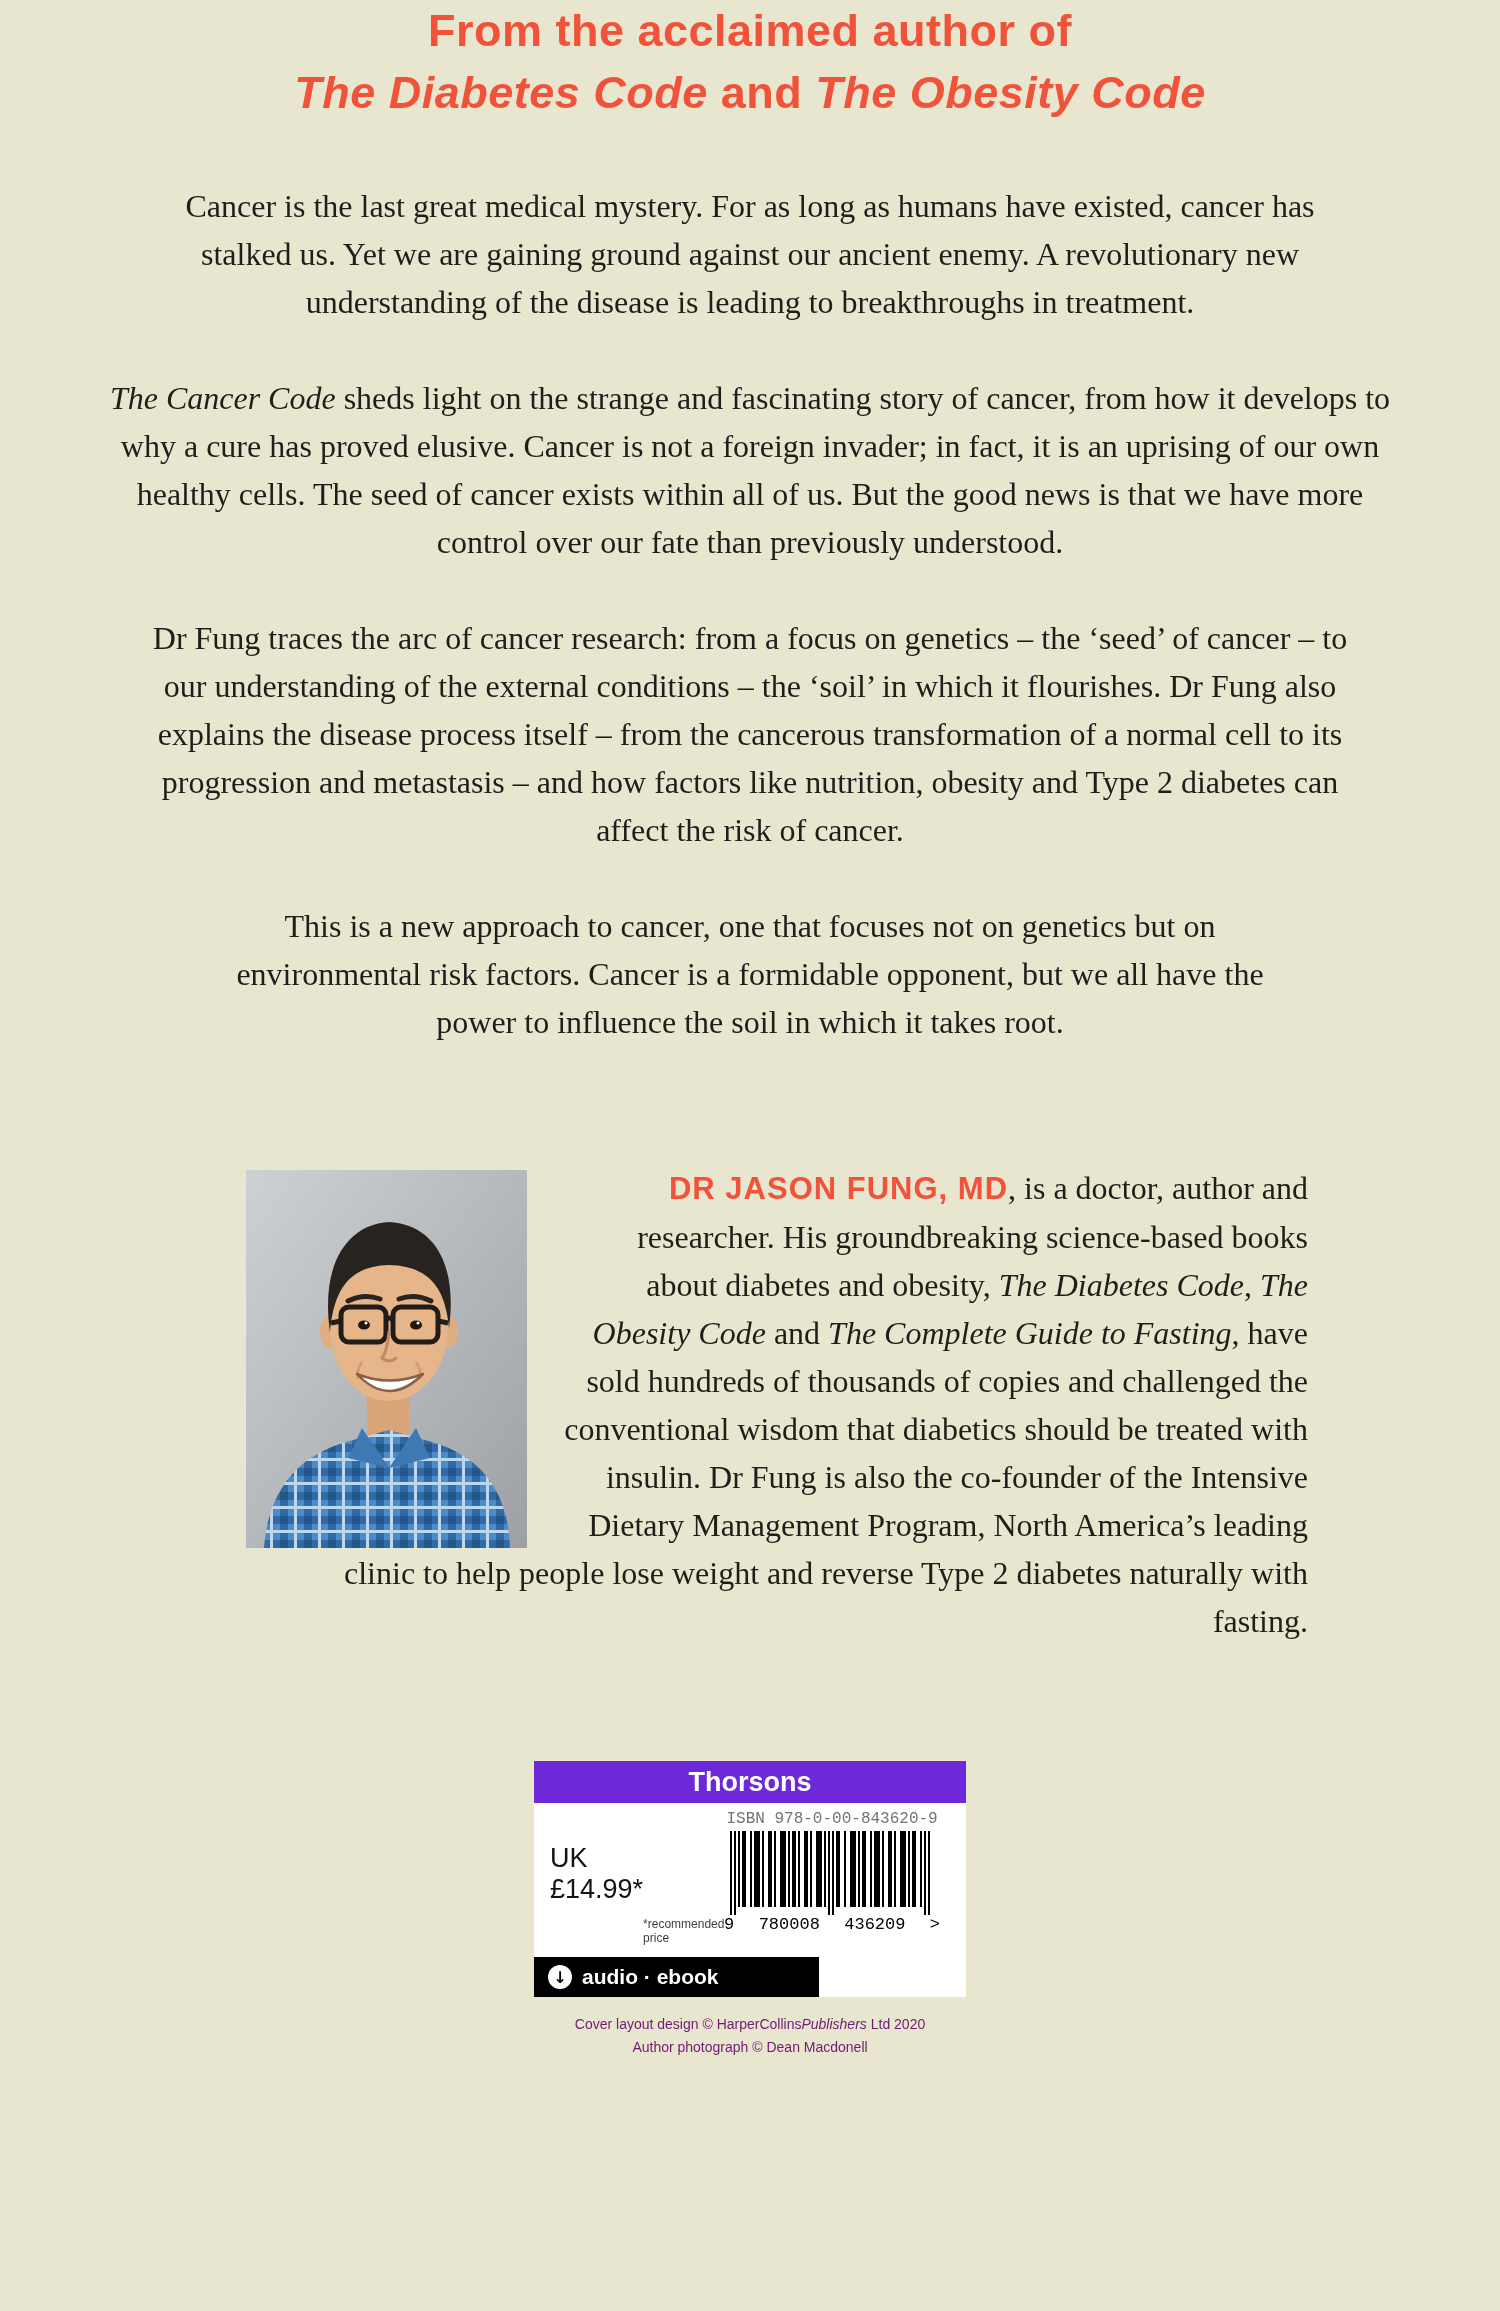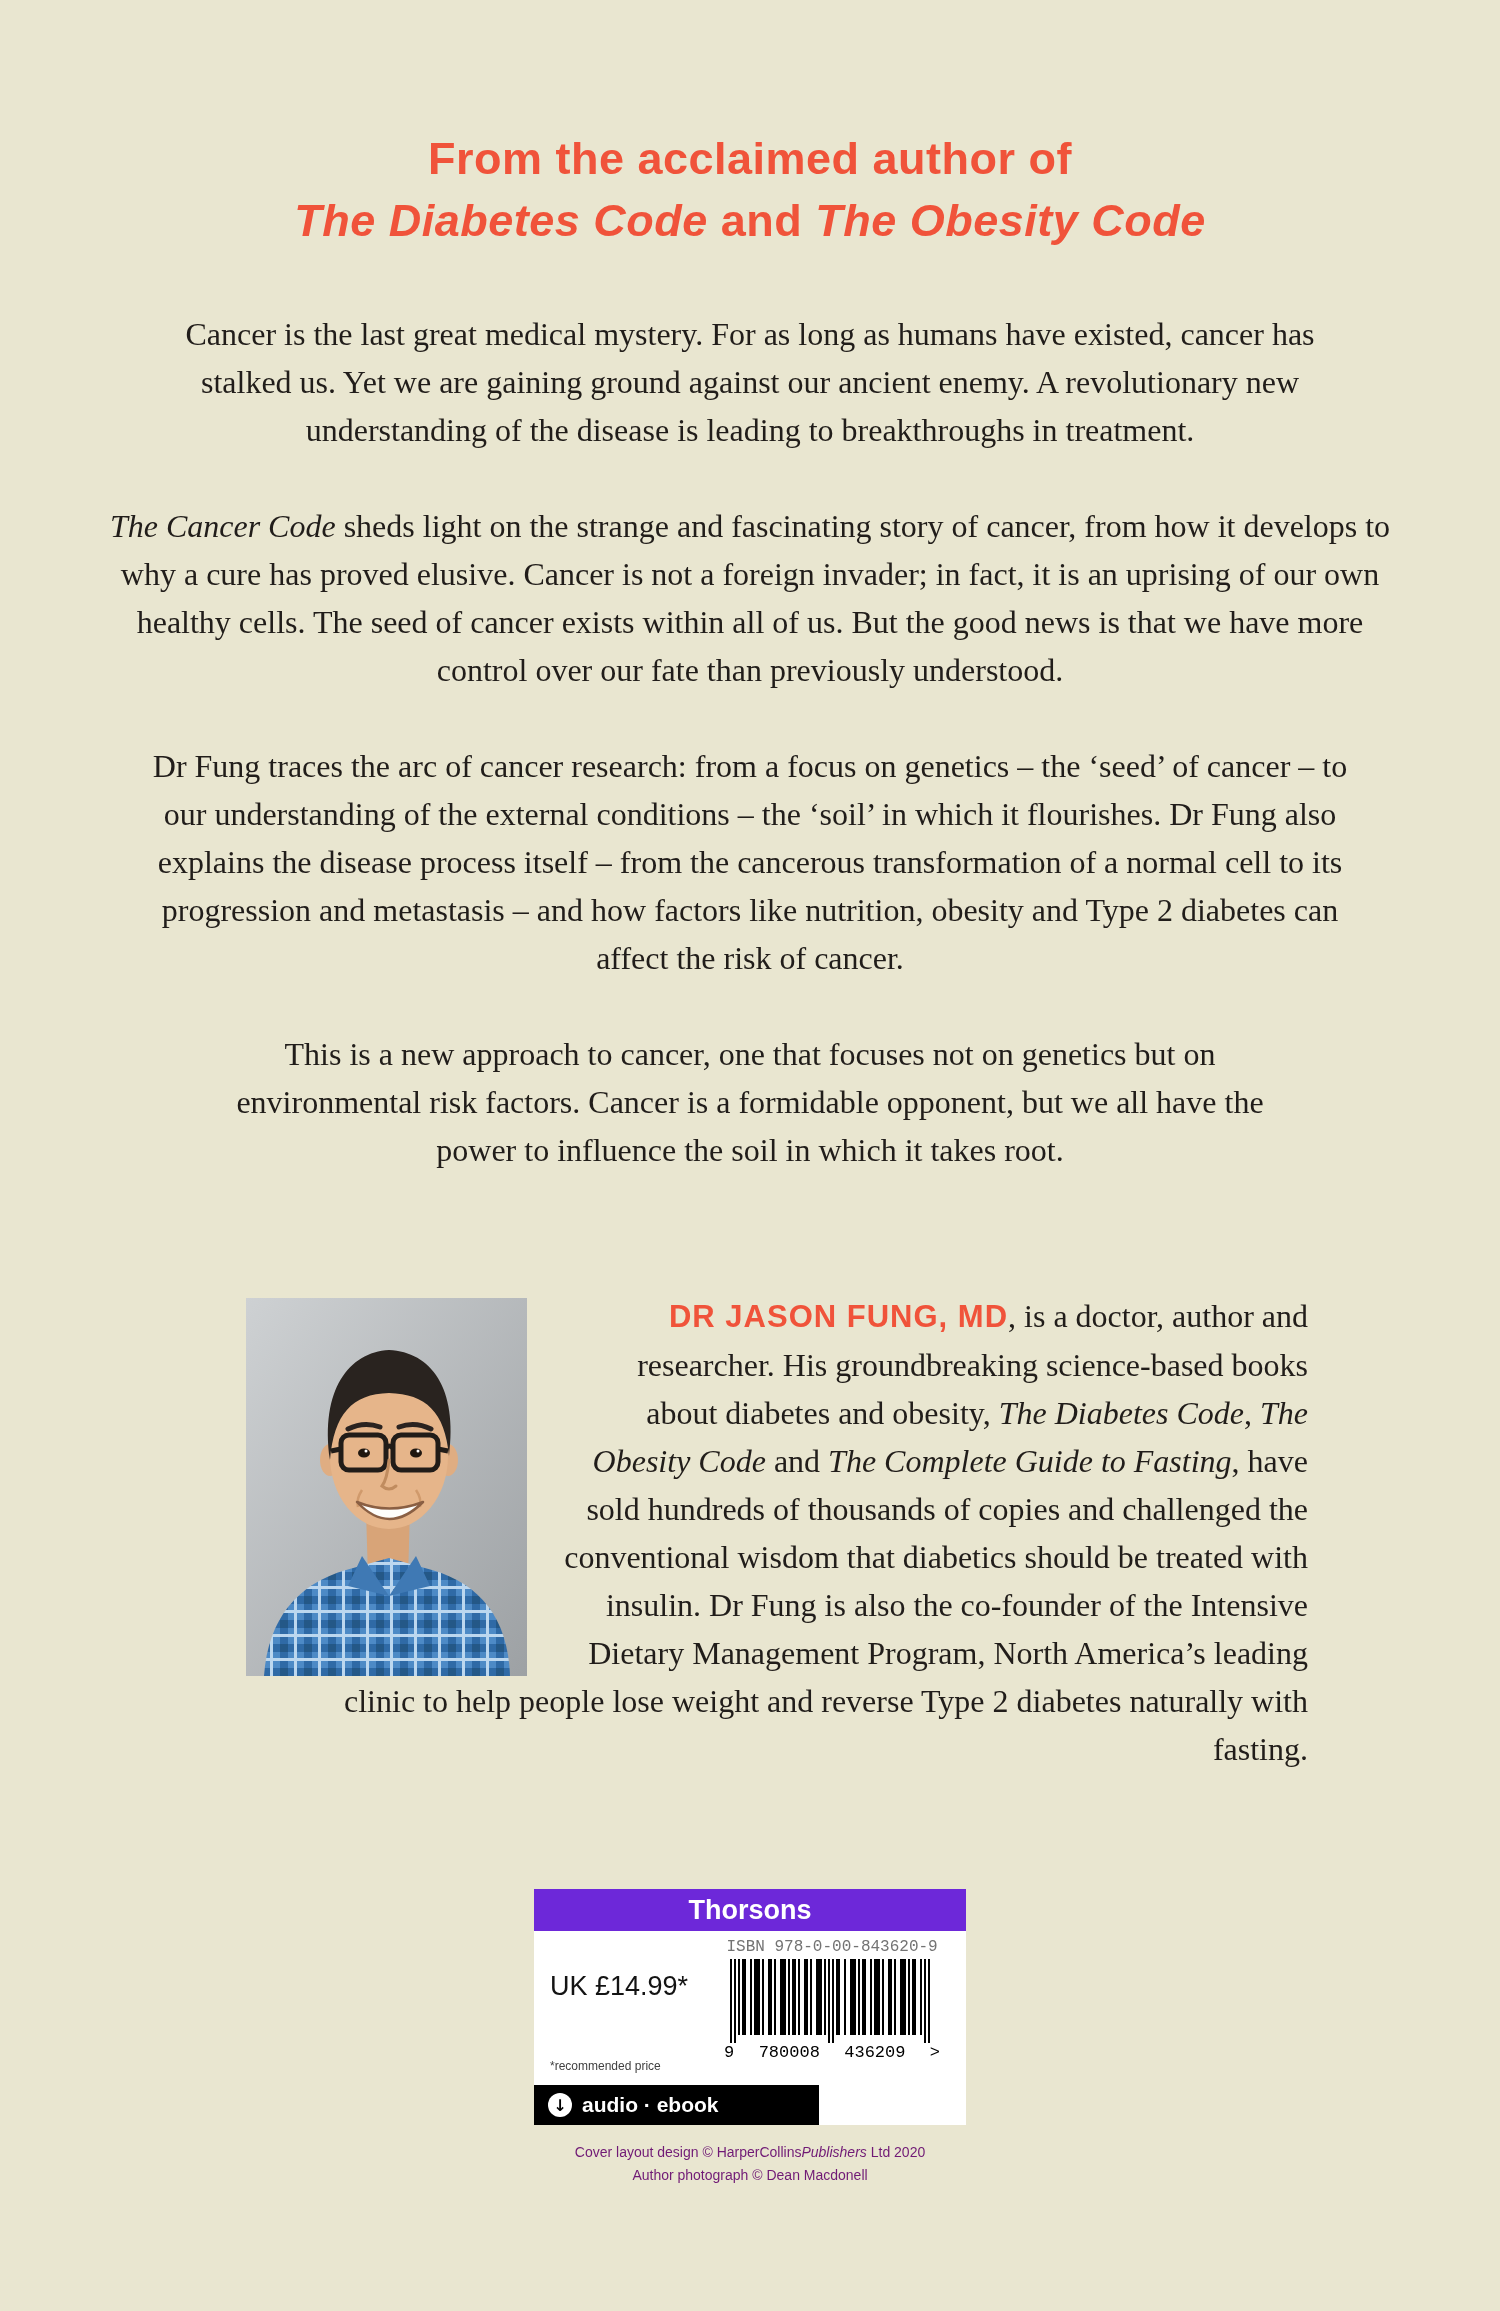--- a/index.html
+++ b/index.html
@@ -4,21 +4,20 @@
 <style>
   html,body{margin:0;padding:0;background:#777;}
   .page{
     position:relative;
     width:1500px;height:2311px;
     margin:0 auto;
     background:#e9e6d0;
     font-family:"Liberation Serif", serif;
     color:#211d1a;
     box-sizing:border-box;
-    padding-top:128px;
     overflow:hidden;
   }
   .it{font-style:italic;}
 
   
   .headline{
     text-align:center;
     font-family:"Liberation Sans", sans-serif;
     font-weight:bold;
     color:#f0533a;
@@ -80,21 +79,21 @@
     font-size:27px;
     text-align:center;
     height:42px;line-height:42px;
   }
   .imprint-body{
     display:flex;
     height:154px;
   }
   .imprint-left{
     width:38%;
-    display:flex;flex-direction:column;
+    display:flex;
     box-sizing:border-box;
     padding:10px 0 6px 16px;
   }
   .price{
     font-family:"Liberation Sans", sans-serif;
     font-size:27px;
     color:#131313;
     margin-top:30px;
   }
   .price-note{

